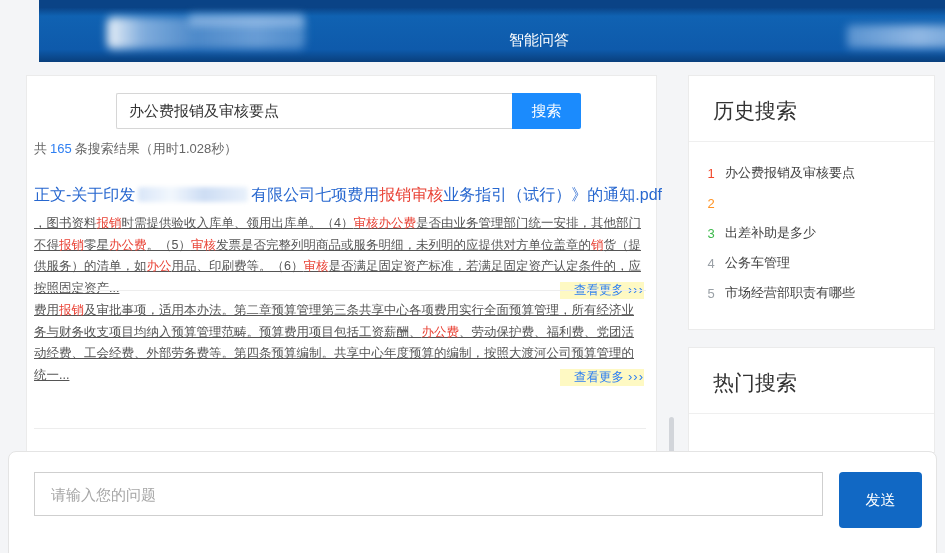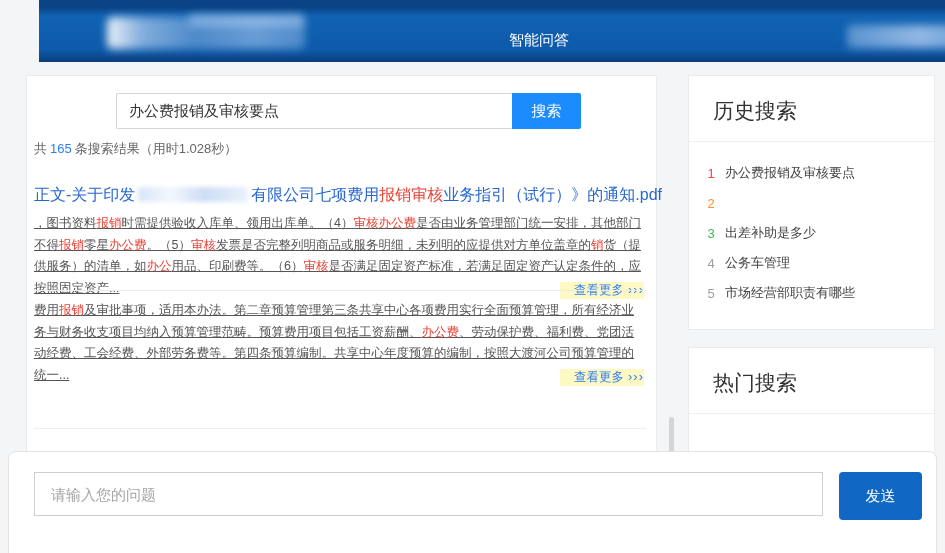--- a/index.html
+++ b/index.html
@@ -66,21 +66,21 @@
   
   .scroll-thumb { position:absolute; left:669px; top:417px; width:5px; height:36px; background:#d2d5da;
     border-radius:3px; z-index:2; }
 
   
   .footer-panel { position:absolute; left:8px; top:451px; width:929px; height:110px; background:#fff;
     border:1px solid #e4e4e4; border-radius:8px; z-index:5; }
   .question-input { position:absolute; left:25px; top:20px; width:789px; height:44px; border:1px solid #cfcfcf;
     border-radius:0; padding:0 16px; font-size:15px; color:#333; outline:none; font-family:inherit; }
   .question-input::placeholder { color:#a6a6a6; }
-  .send-btn { position:absolute; left:830px; top:20px; width:83px; height:48px; background:#1168c4; color:#fff;
+  .send-btn { position:absolute; left:830px; top:20px; width:83px; height:56px; background:#1168c4; color:#fff;
     border:none; border-radius:4px; font-size:15px; cursor:pointer; font-family:inherit; }
 </style>
 </head>
 <body>
 
 <div class="header">
   <div class="logo-blur"></div>
   <div class="logo-blur2"></div>
   <div class="tab-inactive">智能问答</div>
   <div class="user-blur"></div>

